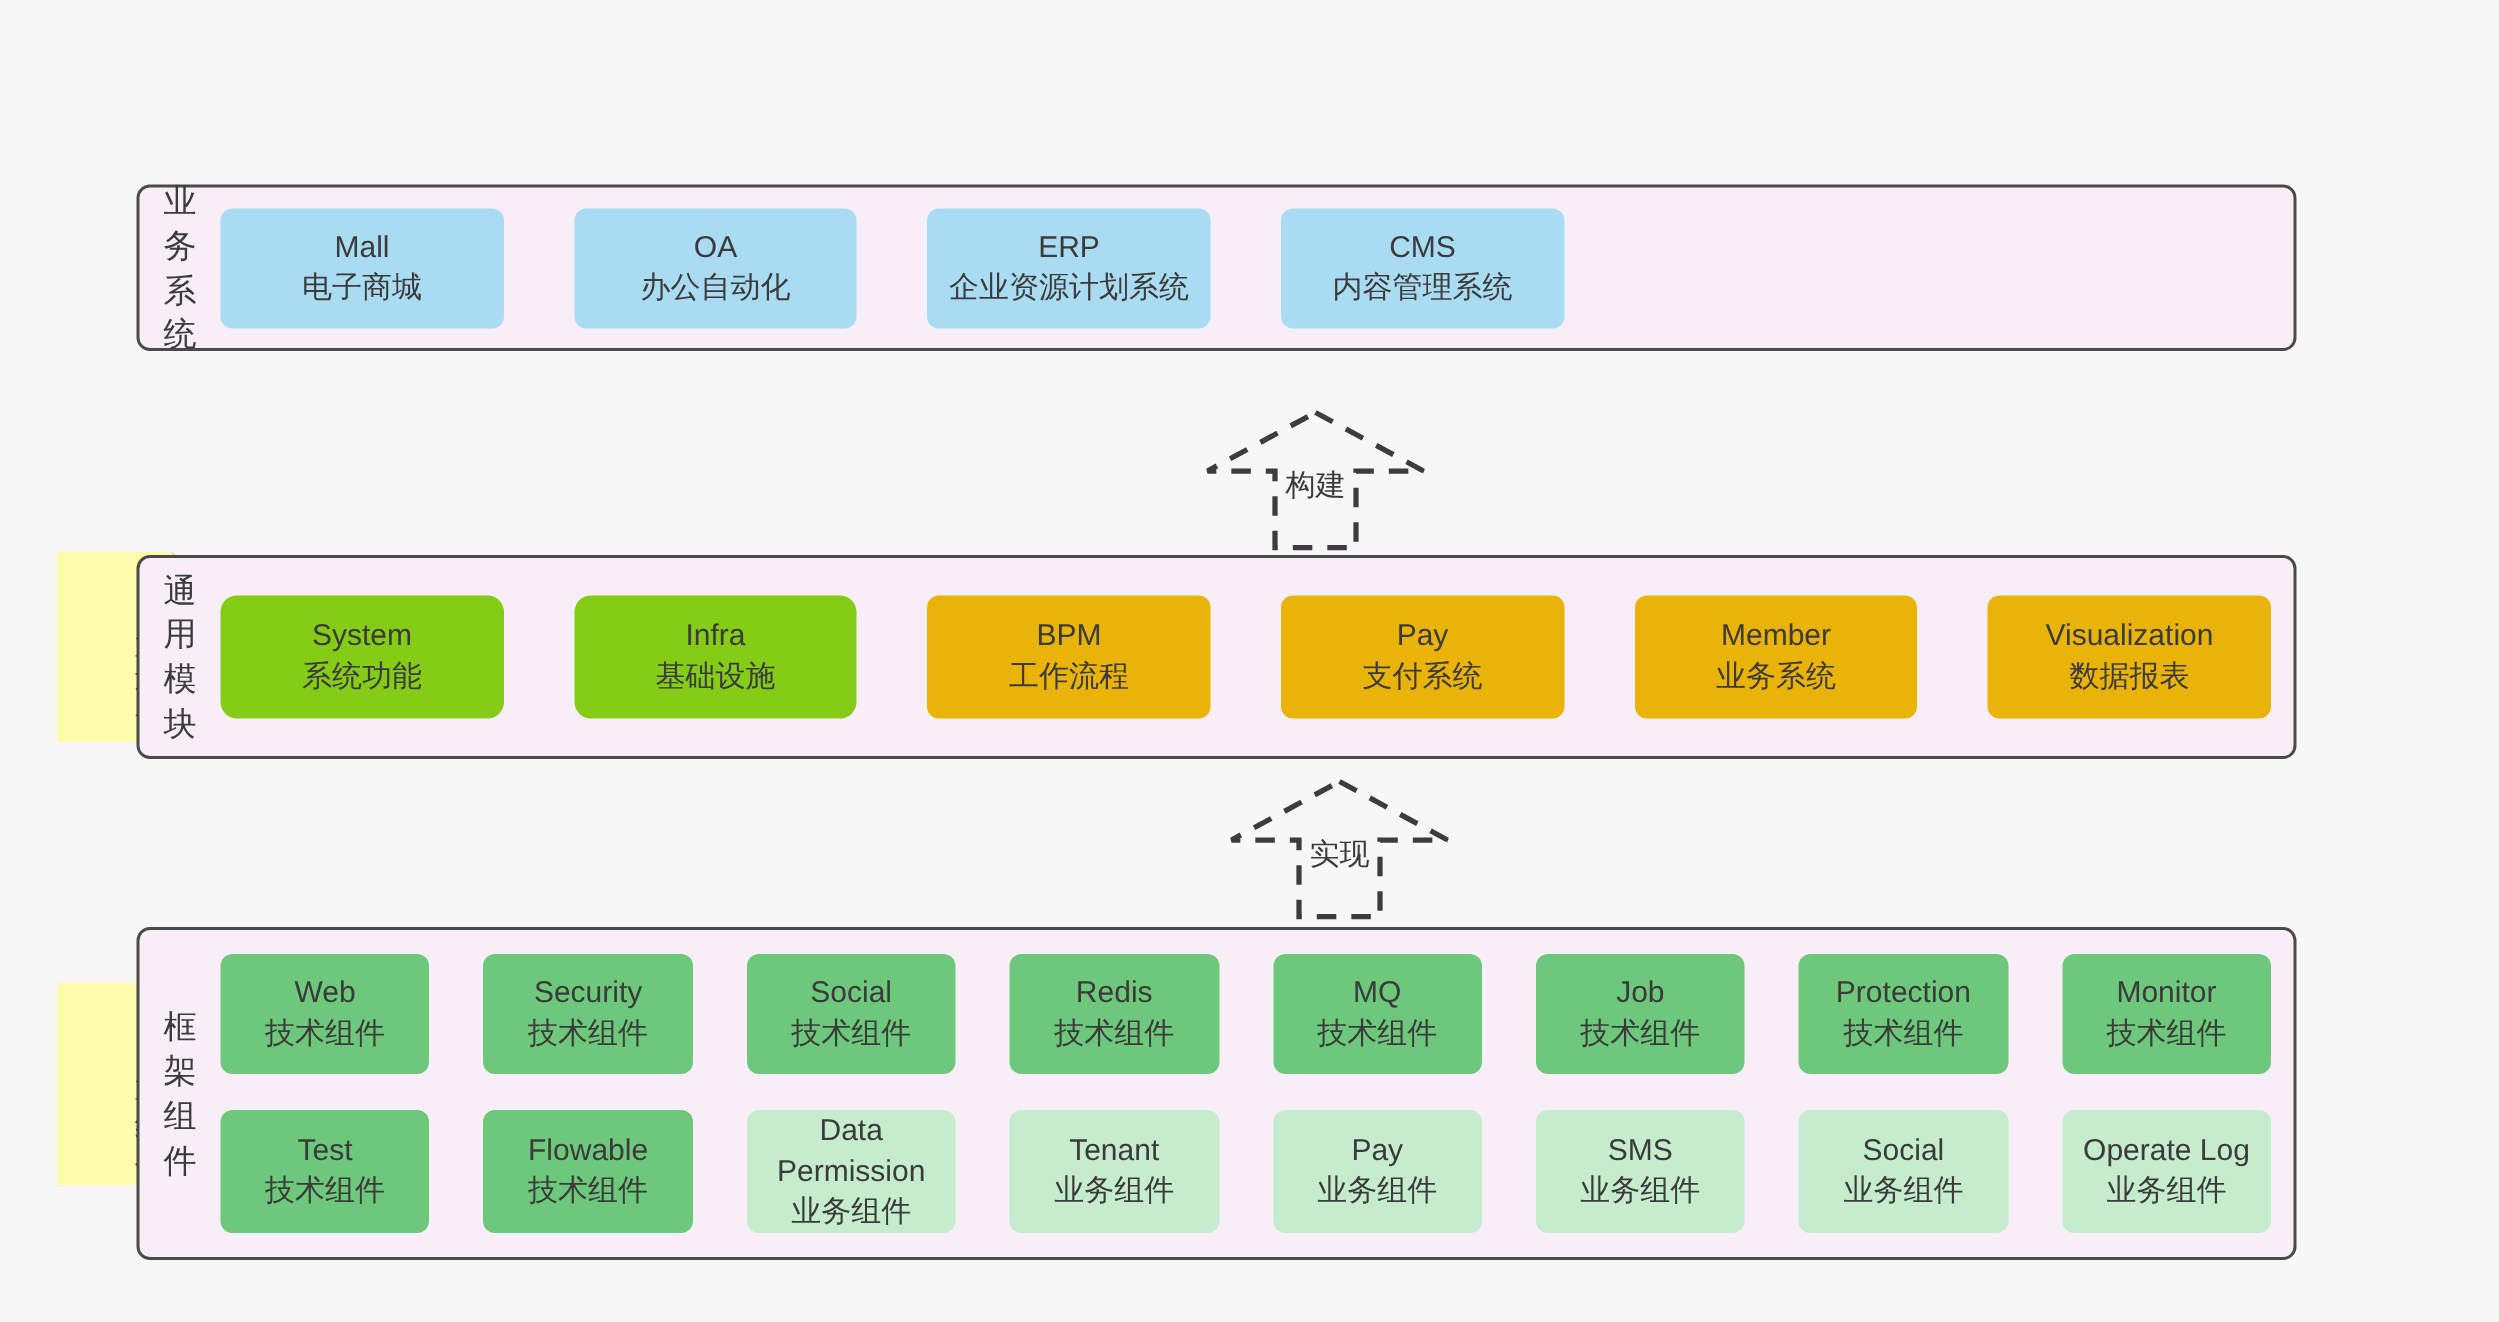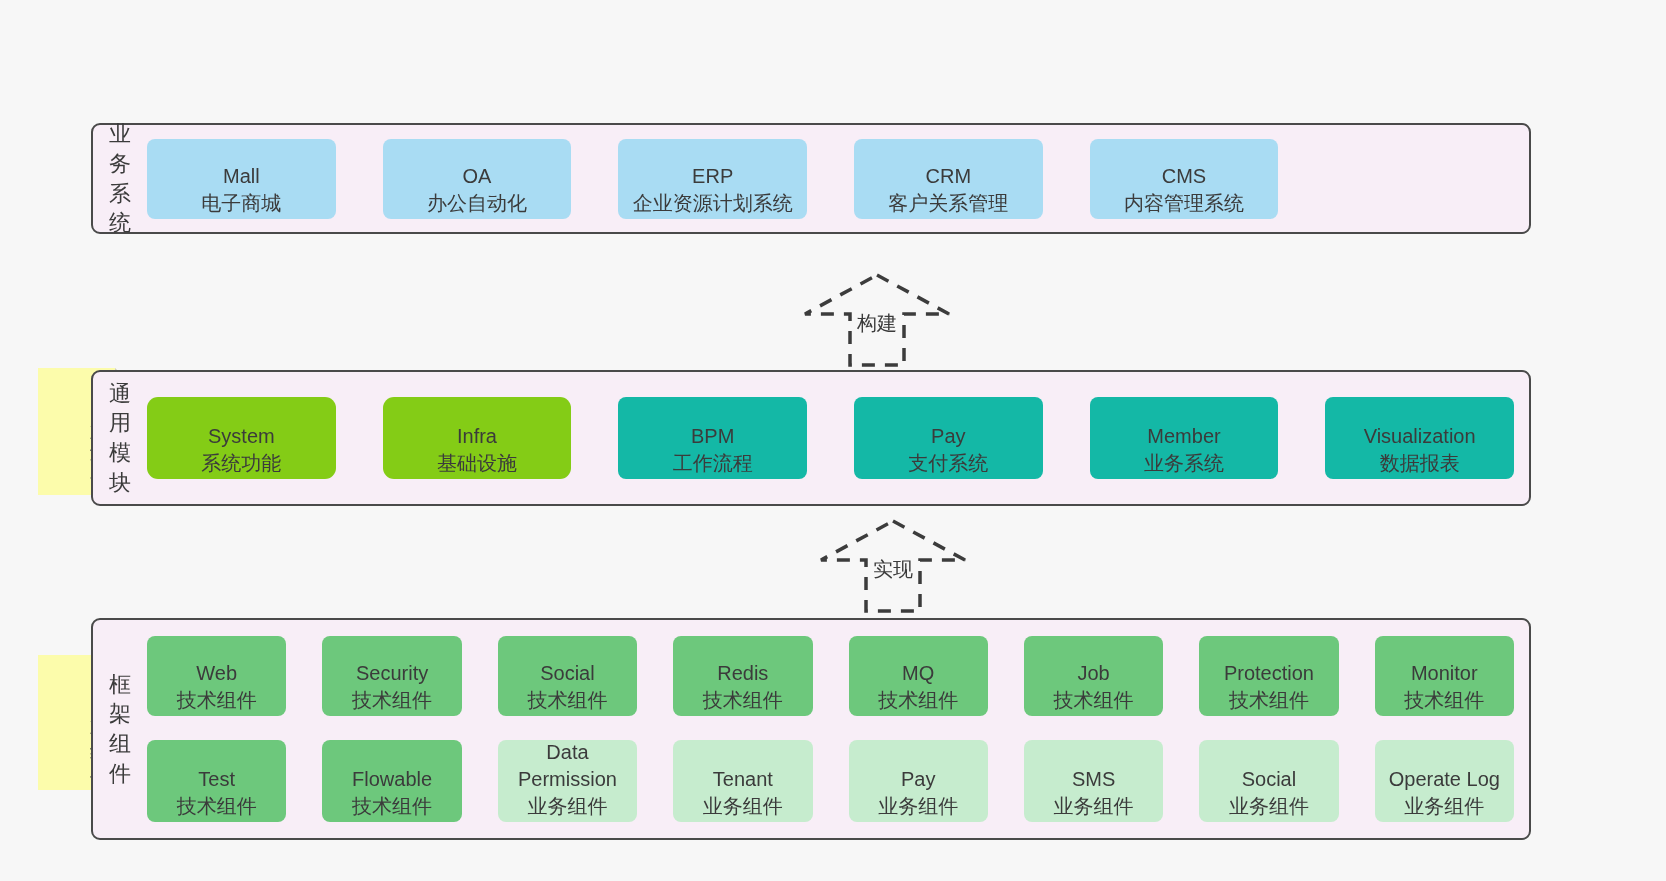--- a/index.html
+++ b/index.html
@@ -25,27 +25,27 @@
   .vtext{width:1.15em;word-break:break-all;text-align:center;}
   .band-grid{
     flex:1;display:grid;align-content:center;
     padding-right:15px;
   }
   .cols6{grid-template-columns:repeat(6,1fr);column-gap:47px;grid-auto-rows:82px;}
   #band-business .cols6{grid-auto-rows:80px;}
   .cols8{grid-template-columns:repeat(8,1fr);column-gap:36px;grid-template-rows:80px 82px;row-gap:24px;}
   
   .box{
-    border-radius:8px;display:flex;flex-direction:column;justify-content:flex-end;
+    border-radius:8px;display:flex;flex-direction:column;justify-content:center;
     align-items:center;text-align:center;font-size:20px;line-height:1.35;
     padding:2px 4px;box-sizing:border-box;
   }
   .blue{background:#a9dcf3;}
   .red{background:#84cc16;border-radius:11px;}
-  .pink{background:#14b8a6;}
+  .pink{background:#eab308;}
   .green{background:#6dc87c;}
   .lightgreen{background:#c6ecce;}
   
   .note{
     position:absolute;left:38px;width:57px;z-index:1;
     background:#fcfcab;
     clip-path:polygon(0 0,calc(100% - 18px) 0,100% 18px,100% 100%,0 100%);
     display:flex;justify-content:flex-start;align-items:flex-end;
     font-size:20px;line-height:1.3;padding-left:38px;
   }
@@ -87,24 +87,20 @@
     </div>
     <div class="box blue">
       <span>OA</span>
       <span>办公自动化</span>
     </div>
     <div class="box blue">
       <span>ERP</span>
       <span>企业资源计划系统</span>
     </div>
     <div class="box blue">
-      <span>CRM</span>
-      <span>客户关系管理</span>
-    </div>
-    <div class="box blue">
       <span>CMS</span>
       <span>内容管理系统</span>
     </div>
   </div>
 </div>
 
 <div class="arrow" id="arrow-build">
   <svg viewBox="0 0 160 96">
     <polygon points="80,3 152,42 107,42 107,93 53,93 53,42 8,42" fill="none" stroke="#3c3c3c" stroke-width="3.5" stroke-dasharray="13 10"></polygon>
   </svg>

